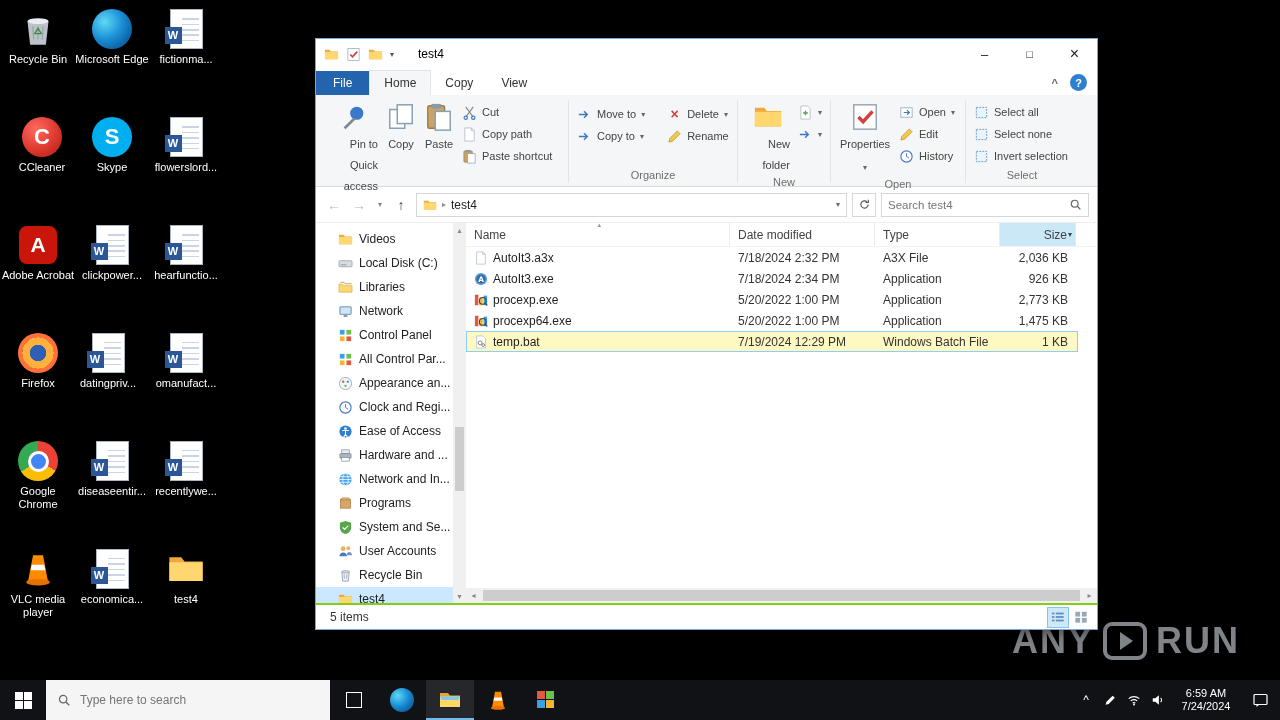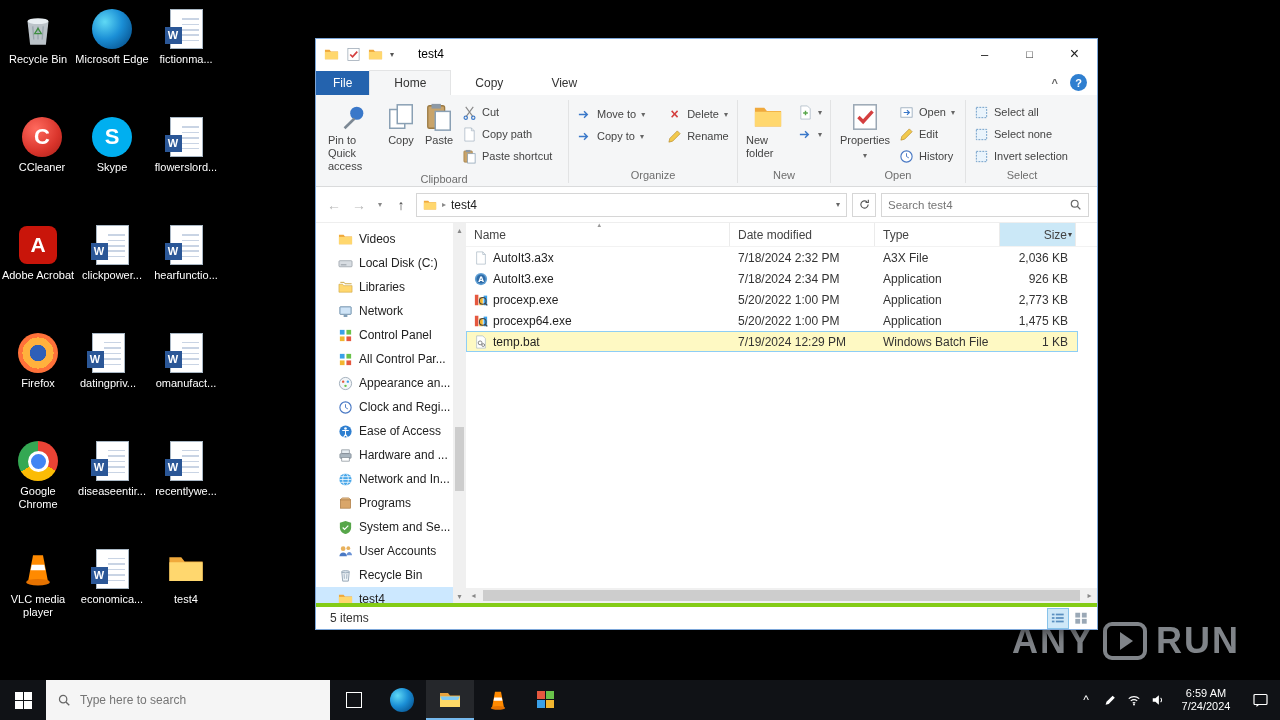--- a/index.html
+++ b/index.html
@@ -40,34 +40,34 @@
 .qat svg{width:15px;height:15px}
 .qat .dd{font-size:8px;color:#555}
 .tb-title{margin-left:24px;font-size:12px;color:#000}
 .wincontrols{margin-left:auto;display:flex;height:30px}
 .wc{width:45px;display:flex;align-items:center;justify-content:center;font-size:13px;color:#222}
 .wc-max{font-size:11px}
 .wc-close{font-size:16px}
 
 .tabrow{height:26px;display:flex;align-items:flex-end;flex:none}
 .tab-file{background:#2463ae;color:#fff;padding:5px 17px;font-size:12px}
-.tab{padding:5px 24px;color:#333;font-size:12px}
+.tab{padding:5px 14px;color:#333;font-size:12px}
 .tab.active{background:#f5f6f7;border:1px solid #e3e4e5;border-bottom:none}
 .tabtools{margin-left:auto;display:flex;align-items:center;gap:12px;padding-right:10px;padding-bottom:4px}
 .chev{color:#666;font-size:11px;font-weight:bold}
 .help{width:17px;height:17px;border-radius:50%;background:#2f7fd0;color:#fff;font-size:11px;font-weight:bold;
   display:flex;align-items:center;justify-content:center}
 
 .ribbon{height:92px;background:#f5f6f7;border-bottom:1px solid #dadbdc;display:flex;padding:2px 4px 0;flex:none}
 .rgroup{display:flex;flex-direction:column;flex:none}
 .rg-body{flex:1;display:flex;align-items:flex-start;padding:2px 4px 0}
 .rg-label{height:17px;text-align:center;font-size:11px;color:#6e6e6e}
 .rsep{width:1px;background:#e2e3e4;margin:3px 0;flex:none}
 .bigbtn{display:flex;flex-direction:column;align-items:center;padding:3px 4px 0;gap:2px;font-size:11px;color:#444;
-  text-align:left;line-height:13px}
+  text-align:right;line-height:21px}
 .bigbtn svg{width:30px;height:30px;flex:none}
 .smallcol{display:flex;flex-direction:column;justify-content:flex-start;padding-top:2px}
 .smallbtn{display:flex;align-items:center;gap:5px;height:22px;padding:0 4px;font-size:11px;color:#444;white-space:nowrap}
 .smallbtn svg{width:15px;height:15px;flex:none}
 .dd{font-size:8px;color:#666}
 .grid2{display:grid;grid-template-columns:auto auto;grid-auto-rows:22px;column-gap:14px;align-items:center;padding-top:4px}
 .delx{color:#d43f3f;font-weight:bold;font-size:14px;width:15px;text-align:center}
 
 .addr{height:36px;display:flex;align-items:center;padding:0 8px;gap:5px;flex:none;border-bottom:1px solid #eee}
 .nav{width:20px;text-align:center;font-size:14px;color:#b8b8b8}
@@ -109,21 +109,21 @@
 .fcell{padding:0 8px;white-space:nowrap;overflow:hidden;font-size:12px;color:#1e1e1e}
 .fc-name{width:264px;display:flex;align-items:center;gap:5px}
 .fc-name svg{width:14px;height:14px;flex:none}
 .fc-date{width:145px;color:#333}
 .fc-type{width:125px;color:#333}
 .fc-size{width:76px;text-align:right;color:#333}
 .hscroll{height:15px;background:#f0f0f0;display:flex;align-items:center;flex:none;font-size:8px;color:#888}
 .harrow{width:15px;text-align:center}
 .hthumb{flex:1;height:11px;background:#cdcdcd;margin:0 2px}
 
-.statusbar{height:26px;border-top:4px solid #84cc16;display:flex;align-items:center;padding:0 6px 0 14px;font-size:12px;color:#333;flex:none}
+.statusbar{height:26px;border-top:2px solid #84cc16;display:flex;align-items:center;padding:0 6px 0 14px;font-size:12px;color:#333;flex:none}
 .viewbtns{margin-left:auto;display:flex;gap:3px}
 .vbtn{width:20px;height:19px;display:flex;align-items:center;justify-content:center}
 .vbtn svg{width:14px;height:14px}
 .vbtn.on{background:#cfe8f8;outline:1px solid #88c3ea}
 
 
 .taskbar{position:absolute;left:0;bottom:0;width:1280px;height:40px;background:#101216;z-index:100;display:flex;align-items:stretch}
 .tb-start{width:46px;display:flex;align-items:center;justify-content:center}
 .winlogo{width:17px;height:17px;display:grid;grid-template-columns:8px 8px;grid-template-rows:8px 8px;gap:1px}
 .winlogo div{background:#fff}

